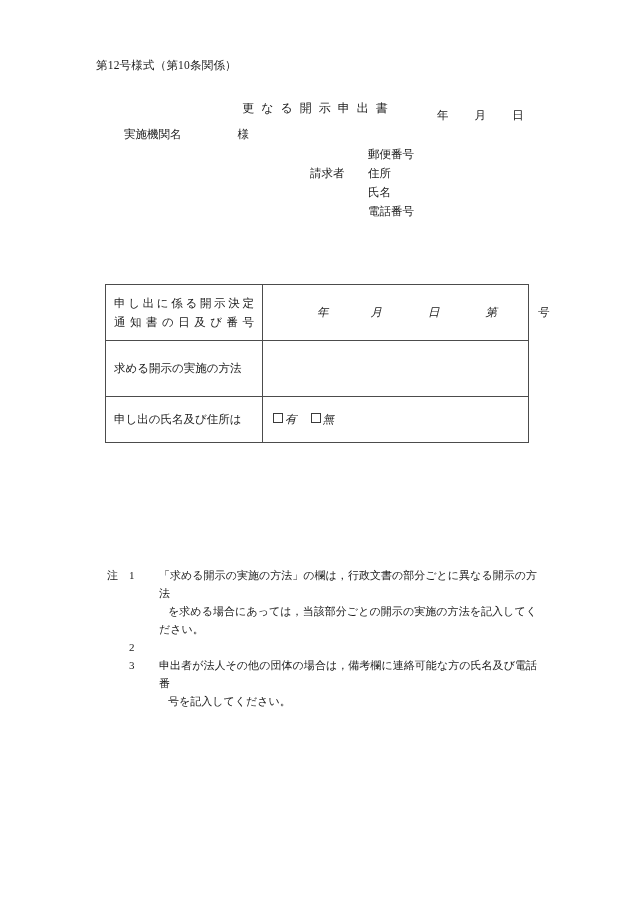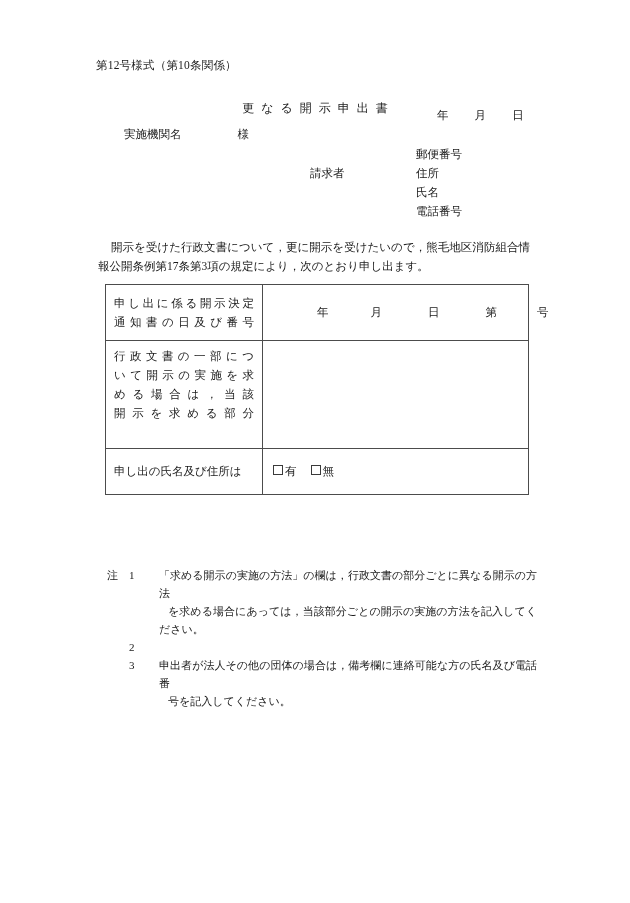--- a/index.html
+++ b/index.html
@@ -72,21 +72,21 @@
     font-size: 11.5px;
     line-height: 19px;
     white-space: nowrap;
   }
   .rq-row { display: flex; align-items: baseline; height: 19px; }
   .rq-tag {
     width: 58px;
     text-align: left;
     flex: 0 0 58px;
   }
-  .rq-label { display: inline-block; margin-left: 48px; }
+  .rq-label { display: inline-block; }
   .rq-label.spread {
     width: 56px;
     display: inline-flex;
     justify-content: space-between;
   }
 
   
   .lead {
     position: absolute;
     left: 98px;
@@ -114,20 +114,21 @@
     vertical-align: middle;
   }
   .form-table td.label {
     width: 140px;
     padding: 6px 8px;
     line-height: 19px;
   }
   .form-table td.value {
     padding: 6px 10px;
     line-height: 19px;
+    font-style: italic;
   }
   .lbl-just {
     display: block;
     text-align: justify;
     text-align-last: justify;
   }
   .row1 { height: 56px; }
   .row2 { height: 108px; }
   .row3 { height: 56px; }
   .row4 { height: 46px; }
@@ -203,46 +204,40 @@
     <div class="rq-row">
       <span class="rq-tag"></span>
       <span class="rq-label spread">氏名</span>
     </div>
     <div class="rq-row">
       <span class="rq-tag"></span>
       <span class="rq-label">電話番号</span>
     </div>
   </div>
 
-  <div class="lead"><span class="ind"></span><span>開示を受けた行政文書について，更に開示を受けたいので，熊毛地区消防組合情報公開条例第17条第3項の規定により，次のとおり申し出ます。</span></div>
 
   <table class="form-table">
     <tbody>
       <tr class="row1">
         <td class="label">
           <span class="lbl-just">申し出に係る開示決定</span>
           <span class="lbl-just">通知書の日及び番号</span>
         </td>
         <td class="value">
           <span class="dnum">
             <span class="s1"></span><span>年</span><span class="s2"></span><span>月</span><span class="s3"></span><span>日</span><span class="s3"></span><span>第</span><span class="s4"></span><span>号</span>
           </span>
         </td>
       </tr>
 
-      <tr class="row2">
-        <td class="label">
-          <span class="lbl-just">行政文書の一部につ</span>
-          <span class="lbl-just">いて開示の実施を求</span>
-          <span class="lbl-just">める場合は，当該</span>
-          <span class="lbl-just">開示を求める部分</span>
-        </td>
+
+      <tr class="row3">
+        <td class="label">求める開示の実施の方法</td>
         <td class="value"></td>
       </tr>
-
 
       <tr class="row4">
         <td class="label">申し出の氏名及び住所は</td>
         <td class="value">
           <span class="cbx">
             <span class="opt"><span class="box"></span><span>有</span></span><span class="opt"><span class="box"></span><span>無</span></span>
           </span>
         </td>
       </tr>
     </tbody>

